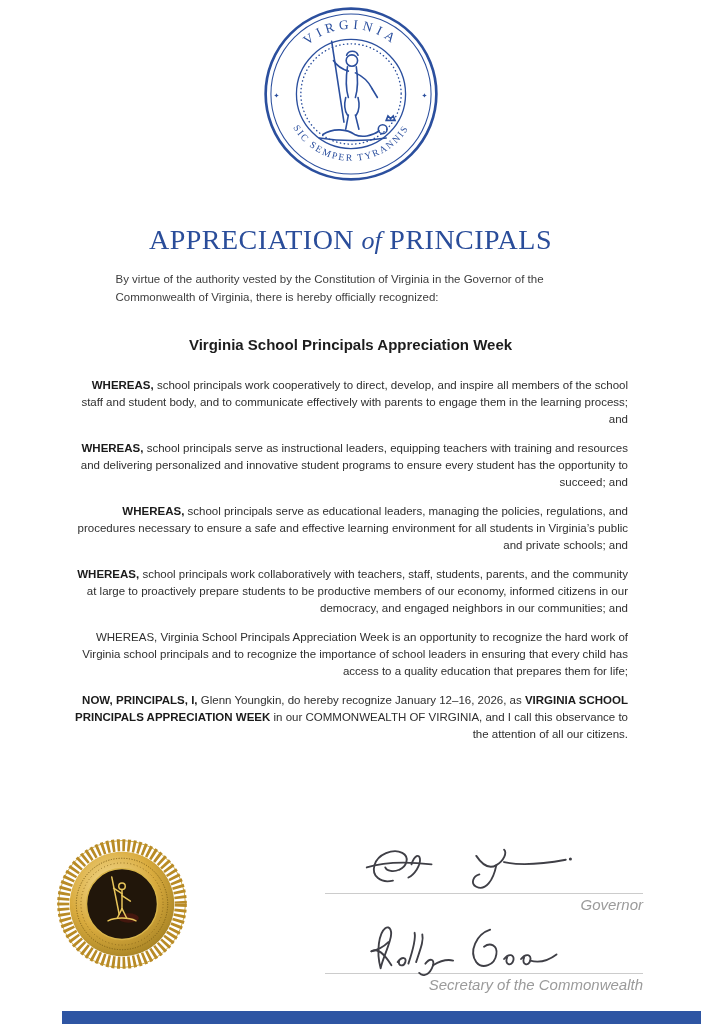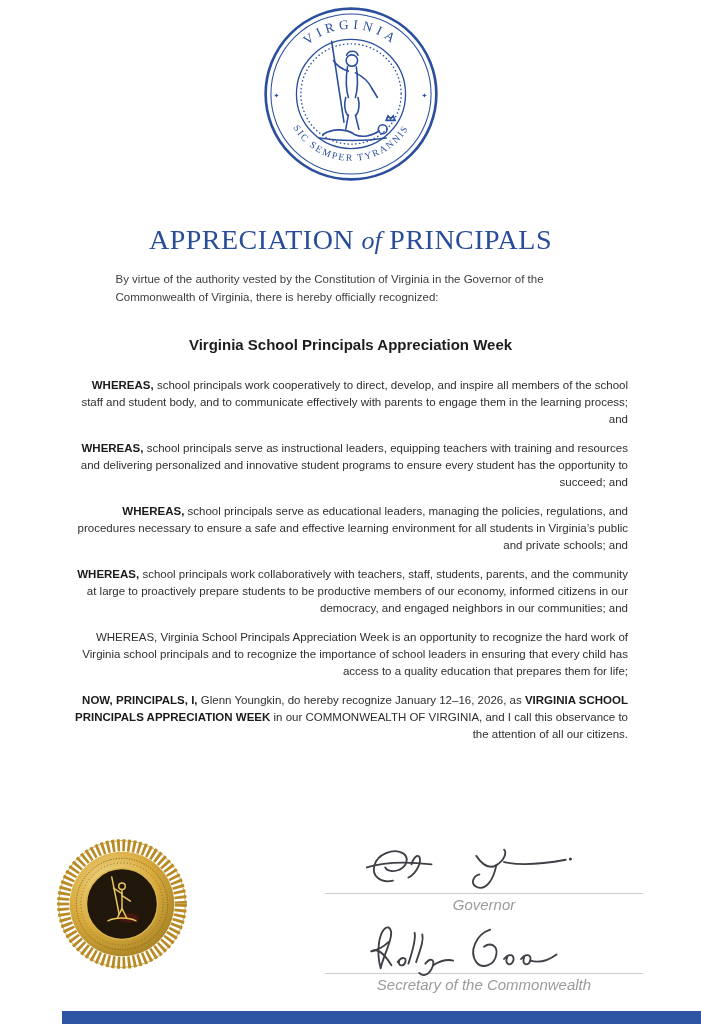--- a/index.html
+++ b/index.html
@@ -27,21 +27,21 @@
   .bottom-row{
     position:absolute;top:842px;left:0;right:0;
     display:flex;justify-content:space-between;align-items:flex-start;
     padding:0 58px 0 52px;
   }
   .gold-seal{margin-top:-8px;display:block;}
   .signature-block{width:318px;}
   .sig-svg{display:block;height:54px;width:100%;margin-bottom:-3px;}
   .sig-line{border-top:1px solid #cccccc;height:0;}
   .sig-label{
-    text-align:center;font-size:15px;font-style:italic;color:#9b9b9b;
+    text-align:right;font-size:15px;font-style:italic;color:#9b9b9b;
     padding-top:2px;line-height:18px;
   }
   .sig-unit + .sig-unit{margin-top:8px;}
   .footer-bar{position:absolute;left:62px;right:0;bottom:0;height:13px;background:#2e55a3;}
   .blue-stroke{stroke:#2b4f9e;fill:none;}
 </style>
 </head>
 <body>
 
 <div class="page">

